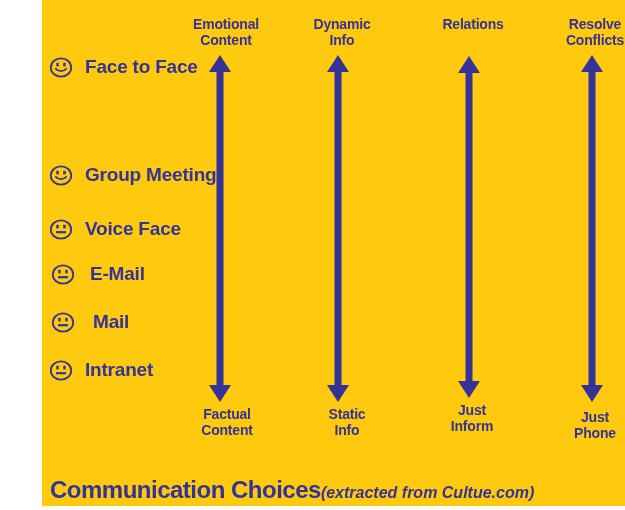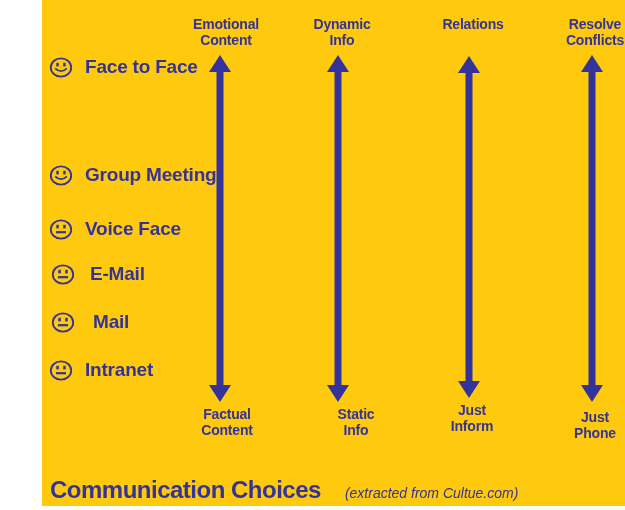--- a/index.html
+++ b/index.html
@@ -45,31 +45,31 @@
     line-height: 16px;
     letter-spacing: -0.2px;
   }
   .arrow { position: absolute; }
   .title-row {
     position: absolute;
     left: 8px;
     top: 476px;
     display: flex;
     align-items: baseline;
-    gap: 24px;
+    gap: 0;
     white-space: nowrap;
   }
   .title {
     font-size: 24px;
     font-weight: bold;
     letter-spacing: -0.5px;
   }
   .subtitle {
-    font-size: 14px;
-    font-weight: normal;
+    font-size: 16px;
+    font-weight: bold;
     font-style: italic;
   }
   .bottom-strip { width: 625px; height: 4px; background: #ffffff; }
 </style>
 </head>
 <body>
 
 <div class="canvas">
 
   <div class="col-label" style="left:124px; top:16px">
@@ -98,21 +98,21 @@
     <polygon points="12,0 23,17 15.5,17 15.5,325 23,325 12,342 1,325 8.5,325 8.5,17 1,17" fill="currentColor"></polygon>
   </svg>
   <svg class="arrow" style="left:538px; top:55px; color:var(--ink,#333399)" width="24" height="347" viewBox="0 0 24 347">
     <polygon points="12,0 23,17 15.5,17 15.5,330 23,330 12,347 1,330 8.5,330 8.5,17 1,17" fill="currentColor"></polygon>
   </svg>
 
   <div class="col-label" style="left:125px; top:406px">
     <div>Factual</div>
     <div>Content</div>
   </div>
-  <div class="col-label" style="left:254px; top:406px">
+  <div class="col-label" style="left:245px; top:406px">
     <div>Static</div>
     <div>Info</div>
   </div>
   <div class="col-label" style="left:370px; top:402px">
     <div>Just</div>
     <div>Inform</div>
   </div>
   <div class="col-label" style="left:493px; top:409px">
     <div>Just</div>
     <div>Phone</div>

